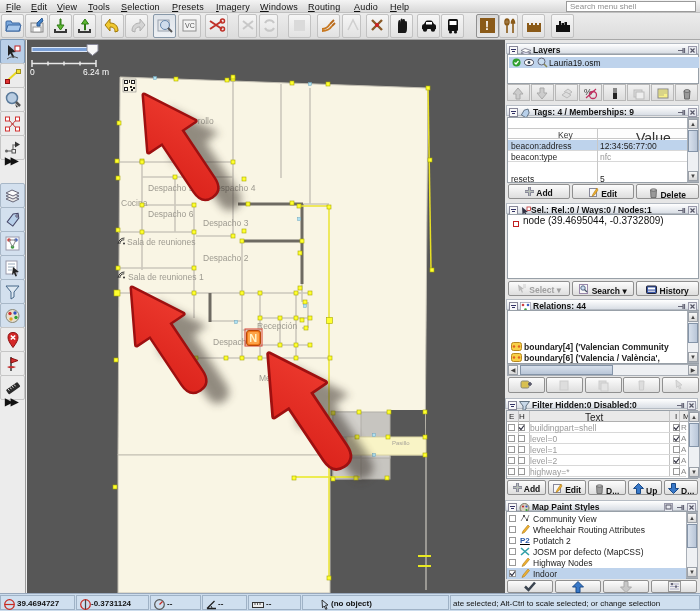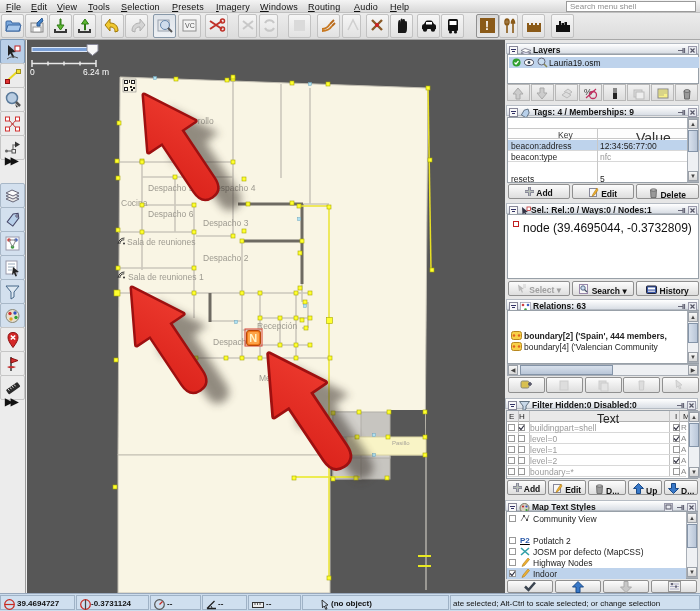--- a/index.html
+++ b/index.html
@@ -650,21 +650,21 @@
             </svg></span>
           <span class="hicon" style="left:181px"><svg width="9" height="9">
               <rect x="0.5" y="0.5" width="8" height="8" fill="#e8eaf0" stroke="#99a"></rect>
               <path d="M2.5 2.5 L6.5 6.5 M6.5 2.5 L2.5 6.5" stroke="#556" stroke-width="1.2"></path>
             </svg></span>
         </div>
 <div class="plist" style="left:1px; top:174px; width:192px; height:65px">
 <span class="hicon" style="left:5px; top:5px"><svg width="6" height="6">
               <rect x="0.5" y="0.5" width="5" height="5" fill="#fff" stroke="#c02020"></rect>
             </svg></span>
-<span style="position:absolute; left:15px; top:6px; font-size:12px; color:#111">node (39.4695044, -0.3732809)</span>
+<span style="position:absolute; left:15px; top:0; font-size:10px; color:#111">node (39.4695044, -0.3732809)</span>
 </div>
 <div class="pbtn dis" style="left:2px; top:241px; width:62px"><span style="top:2px"><svg width="10" height="9">
               <path d="M1 0.5 L7 5 L4.7 5.3 L6 8.3 L4.9 8.8 L3.6 5.9 L2 7.5 Z" fill="#bbb"></path>
               <path d="M6 1 L9 1 M6 3 L9 3" stroke="#ccc"></path>
             </svg> Select ▾</span></div>
 <div class="pbtn" style="left:66px; top:241px; width:62px"><span style="top:2px"><svg width="10" height="10">
               <rect x="0.5" y="0.5" width="8" height="9" fill="#f8f8f8" stroke="#98a"></rect>
               <circle cx="4" cy="4" r="2.2" fill="#cde" stroke="#568"></circle>
               <path d="M5.5 5.5 L8 8" stroke="#456" stroke-width="1.2"></path>
             </svg> Search ▾</span></div>
@@ -677,45 +677,45 @@
           <span class="hicon" style="left:2px"><svg width="9" height="9">
               <rect x="0.5" y="0.5" width="8" height="8" fill="#f8f8f8" stroke="#889"></rect>
               <path d="M2 3.5 L7 3.5 M3 5.5 L6 5.5" stroke="#336" stroke-width="1"></path>
             </svg></span>
           <span class="hicon" style="left:13px"><svg width="11" height="10">
               <rect x="0.5" y="0.5" width="10" height="9" fill="#fff" stroke="#99a" stroke-width="0.7"></rect>
               <circle cx="3" cy="3" r="1.3" fill="#d04040"></circle>
               <circle cx="8" cy="3" r="1.3" fill="#4060c0"></circle>
               <circle cx="5.5" cy="7.5" r="1.3" fill="#40a040"></circle>
             </svg></span>
-          <span class="ptitle" style="left:26px">Relations: 63</span>
+          <span class="ptitle" style="left:26px">Relations: 44</span>
           <span class="hicon" style="left:170px"><svg width="9" height="9">
               <path d="M1 4.5 L6 4.5 M6 2 L6 7 M7.5 2 L7.5 7" stroke="#667" stroke-width="1.2"></path>
             </svg></span>
           <span class="hicon" style="left:181px"><svg width="9" height="9">
               <rect x="0.5" y="0.5" width="8" height="8" fill="#e8eaf0" stroke="#99a"></rect>
               <path d="M2.5 2.5 L6.5 6.5 M6.5 2.5 L2.5 6.5" stroke="#556" stroke-width="1.2"></path>
             </svg></span>
         </div>
 <div class="plist" style="left:1px; top:270px; width:192px; height:54px">
-<div class="row" style="top:19px; height:11px; width:178px">
-<span class="hicon" style="left:2px; top:1px"><svg width="11" height="9">
-                <rect x="0.5" y="0.5" width="10" height="8" rx="2" fill="#f8d048" stroke="#b88820"></rect>
-                <circle cx="3" cy="4.5" r="1.2" fill="#e06020"></circle>
-                <circle cx="8" cy="4.5" r="1.2" fill="#e06020"></circle>
-              </svg></span>
-<span style="position:absolute; left:15px; top:1px; font-size:8.5px; font-weight:bold; color:#222; white-space:nowrap">boundary[2] ('Spain', 444 members,</span>
-</div>
 <div class="row" style="top:30px; height:11px; width:178px">
 <span class="hicon" style="left:2px; top:1px"><svg width="11" height="9">
                 <rect x="0.5" y="0.5" width="10" height="8" rx="2" fill="#f8d048" stroke="#b88820"></rect>
                 <circle cx="3" cy="4.5" r="1.2" fill="#e06020"></circle>
                 <circle cx="8" cy="4.5" r="1.2" fill="#e06020"></circle>
               </svg></span>
-<span style="position:absolute; left:15px; top:1px; font-size:8.5px; font-weight:normal; color:#222; white-space:nowrap">boundary[4] ('Valencian Community</span>
+<span style="position:absolute; left:15px; top:1px; font-size:8.5px; font-weight:bold; color:#222; white-space:nowrap">boundary[4] ('Valencian Community</span>
+</div>
+<div class="row" style="top:41px; height:11px; width:178px">
+<span class="hicon" style="left:2px; top:1px"><svg width="11" height="9">
+                <rect x="0.5" y="0.5" width="10" height="8" rx="2" fill="#f8d048" stroke="#b88820"></rect>
+                <circle cx="3" cy="4.5" r="1.2" fill="#e06020"></circle>
+                <circle cx="8" cy="4.5" r="1.2" fill="#e06020"></circle>
+              </svg></span>
+<span style="position:absolute; left:15px; top:1px; font-size:8.5px; font-weight:bold; color:#222; white-space:nowrap">boundary[6] ('Valencia / València', </span>
 </div>
 <div class="vsb" style="left:179px; top:0px; height:52px">
             <div class="sbtn" style="top:0">▲</div>
             <div class="thumb" style="top:11px; height:20px"></div>
             <div class="sbtn" style="top:40px">▼</div>
           </div>
 </div>
 <div style="position:absolute; left:1px; top:324px; width:192px; height:12px; background:#eef0f3; border:1px solid #a8aeb6">
           <div class="sbtn" style="position:absolute; left:0; top:0; width:10px; height:10px; background:linear-gradient(#f8f8f8,#d8d8d8); border:1px solid #9aa0a8; font-size:6px; text-align:center; line-height:9px; color:#444">◀</div>
           <div style="position:absolute; left:12px; top:0px; width:93px; height:10px; background:linear-gradient(#d7e0ec,#b9c6d8); border:1px solid #8494a8"></div>
@@ -754,21 +754,21 @@
             </svg></span>
           <span class="hicon" style="left:181px"><svg width="9" height="9">
               <rect x="0.5" y="0.5" width="8" height="8" fill="#e8eaf0" stroke="#99a"></rect>
               <path d="M2.5 2.5 L6.5 6.5 M6.5 2.5 L2.5 6.5" stroke="#556" stroke-width="1.2"></path>
             </svg></span>
         </div>
 <div class="plist" style="left:1px; top:370px; width:192px; height:69px">
 <div style="position:absolute; left:0; top:0; width:181px; height:11px; background:#e9e9e9; border-bottom:1px solid #b0b0b0"></div>
 <span style="position:absolute; left:2px; top:1px; font-size:8px; color:#222">E</span>
 <span style="position:absolute; left:12px; top:1px; font-size:8px; color:#222">H</span>
-<span style="position:absolute; left:90px; top:1px; font-size:12px; color:#222">Text</span>
+<span style="position:absolute; left:78px; top:1px; font-size:10px; color:#222">Text</span>
 <span style="position:absolute; left:168px; top:1px; font-size:8px; color:#222">I</span>
 <span style="position:absolute; left:176px; top:1px; font-size:8px; color:#222">M</span>
 <div style="position:absolute; left:11px; top:0; width:1px; height:66px; background:#c4c4c4"></div>
 <div style="position:absolute; left:22px; top:0; width:1px; height:66px; background:#c4c4c4"></div>
 <div style="position:absolute; left:162px; top:0; width:1px; height:66px; background:#c4c4c4"></div>
 <div style="position:absolute; left:172px; top:0; width:1px; height:66px; background:#c4c4c4"></div>
 <div style="position:absolute; left:181px; top:0; width:1px; height:66px; background:#c4c4c4"></div>
 <div class="row" style="top:11px; left:0; width:179px; height:11px; border-bottom:1px solid #d8d8d8">
 <span style="position:absolute; top:2px; left:1px; width:7px; height:7px; background:#fff; border:1px solid #999"></span>
 <span style="position:absolute; top:2px; left:11px; width:7px; height:7px; background:#fff; border:1px solid #999">
@@ -809,21 +809,21 @@
 <span style="position:absolute; top:2px; left:166px; width:7px; height:7px; background:#fff; border:1px solid #999">
               <svg width="7" height="7" style="position:absolute;left:-1px;top:-1px">
                 <path d="M1 3.5 L3 5.5 L6 1.5" stroke="#334" stroke-width="1.2" fill="none"></path>
               </svg>
             </span>
 <span style="position:absolute; left:174px; top:1px; font-size:8px; color:#888">A</span>
 </div>
 <div class="row" style="top:55px; left:0; width:179px; height:11px; border-bottom:1px solid #d8d8d8">
 <span style="position:absolute; top:2px; left:1px; width:7px; height:7px; background:#fff; border:1px solid #999"></span>
 <span style="position:absolute; top:2px; left:11px; width:7px; height:7px; background:#fff; border:1px solid #999"></span>
-<span style="position:absolute; left:23px; top:1px; font-size:8.5px; color:#9a9a9a">boundary=*</span>
+<span style="position:absolute; left:23px; top:1px; font-size:8.5px; color:#9a9a9a">highway=*</span>
 <span style="position:absolute; top:2px; left:166px; width:7px; height:7px; background:#fff; border:1px solid #999"></span>
 <span style="position:absolute; left:174px; top:1px; font-size:8px; color:#888">A</span>
 </div>
 <div class="vsb" style="left:181px; top:0px; height:67px">
             <div class="sbtn" style="top:0">▲</div>
             <div class="thumb" style="top:11px; height:24px"></div>
             <div class="sbtn" style="top:55px">▼</div>
           </div>
 </div>
 <div class="pbtn" style="left:2px; top:440px; width:39px"><span style="top:2px"><svg width="9" height="9">
@@ -847,21 +847,21 @@
           <span class="hicon" style="left:2px"><svg width="9" height="9">
               <rect x="0.5" y="0.5" width="8" height="8" fill="#f8f8f8" stroke="#889"></rect>
               <path d="M2 3.5 L7 3.5 M3 5.5 L6 5.5" stroke="#336" stroke-width="1"></path>
             </svg></span>
           <span class="hicon" style="left:13px"><svg width="12" height="10">
               <circle cx="5.5" cy="5" r="4.5" fill="#d8d0c0" stroke="#776"></circle>
               <circle cx="4" cy="3.5" r="1.1" fill="#c03030"></circle>
               <circle cx="7.5" cy="3.5" r="1.1" fill="#3050c0"></circle>
               <circle cx="7.5" cy="7" r="1.1" fill="#30a030"></circle>
             </svg></span>
-          <span class="ptitle" style="left:26px">Map Text Styles</span>
+          <span class="ptitle" style="left:26px">Map Paint Styles</span>
           <span class="hicon" style="left:158px"><svg width="9" height="9">
               <rect x="0.5" y="0.5" width="8" height="8" fill="#e8eaf0" stroke="#99a"></rect>
               <rect x="2" y="2" width="5" height="4" fill="none" stroke="#556"></rect>
             </svg></span>
           <span class="hicon" style="left:170px"><svg width="9" height="9">
               <path d="M1 4.5 L6 4.5 M6 2 L6 7 M7.5 2 L7.5 7" stroke="#667" stroke-width="1.2"></path>
             </svg></span>
           <span class="hicon" style="left:181px"><svg width="9" height="9">
               <rect x="0.5" y="0.5" width="8" height="8" fill="#e8eaf0" stroke="#99a"></rect>
               <path d="M2.5 2.5 L6.5 6.5 M6.5 2.5 L2.5 6.5" stroke="#556" stroke-width="1.2"></path>
@@ -869,20 +869,27 @@
         </div>
 <div class="plist" style="left:1px; top:471px; width:192px; height:68px">
 <div class="row " style="top:1px; left:0; width:179px; height:11px">
 <span style="position:absolute; top:2px; left:2px; width:7px; height:7px; background:#fff; border:1px solid #999"></span>
 <span class="hicon" style="left:13px; top:1px"><svg width="10" height="9">
                 <path d="M1 7 L4 2 L7 6 L9 1" stroke="#888" fill="none"></path>
                 <rect x="3" y="1" width="2" height="2" fill="#555"></rect>
                 <rect x="6" y="5" width="2" height="2" fill="#555"></rect>
               </svg></span>
 <span style="position:absolute; left:26px; top:1px; font-size:8.5px; color:#222">Community View</span>
+</div>
+<div class="row " style="top:12px; left:0; width:179px; height:11px">
+<span style="position:absolute; top:2px; left:2px; width:7px; height:7px; background:#fff; border:1px solid #999"></span>
+<span class="hicon" style="left:13px; top:1px"><svg width="10" height="9">
+                <path d="M8 0 L3 6 L2 8.5 L4.5 7.5 L9.5 1.5 Z" fill="#f0b030" stroke="#a87818" stroke-width="0.6"></path>
+              </svg></span>
+<span style="position:absolute; left:26px; top:1px; font-size:8.5px; color:#222">Wheelchair Routing Attributes</span>
 </div>
 <div class="row " style="top:23px; left:0; width:179px; height:11px">
 <span style="position:absolute; top:2px; left:2px; width:7px; height:7px; background:#fff; border:1px solid #999"></span>
 <span class="hicon" style="left:13px; top:1px"><span style="font-size:8px; font-weight:bold; color:#2858a8">P2</span></span>
 <span style="position:absolute; left:26px; top:1px; font-size:8.5px; color:#222">Potlatch 2</span>
 </div>
 <div class="row " style="top:34px; left:0; width:179px; height:11px">
 <span style="position:absolute; top:2px; left:2px; width:7px; height:7px; background:#fff; border:1px solid #999"></span>
 <span class="hicon" style="left:13px; top:1px"><svg width="10" height="9">
                 <path d="M1 1 L9 8 M9 1 L1 8" stroke="#30a0a8" stroke-width="1.6"></path>

